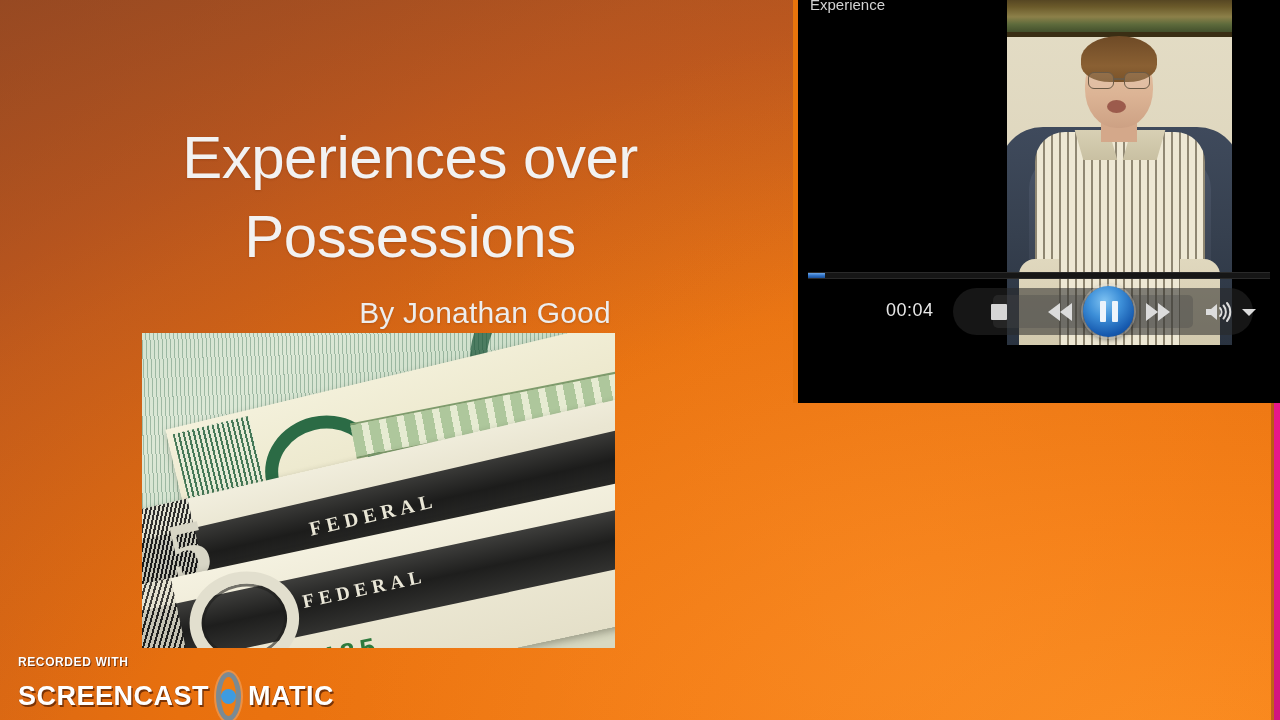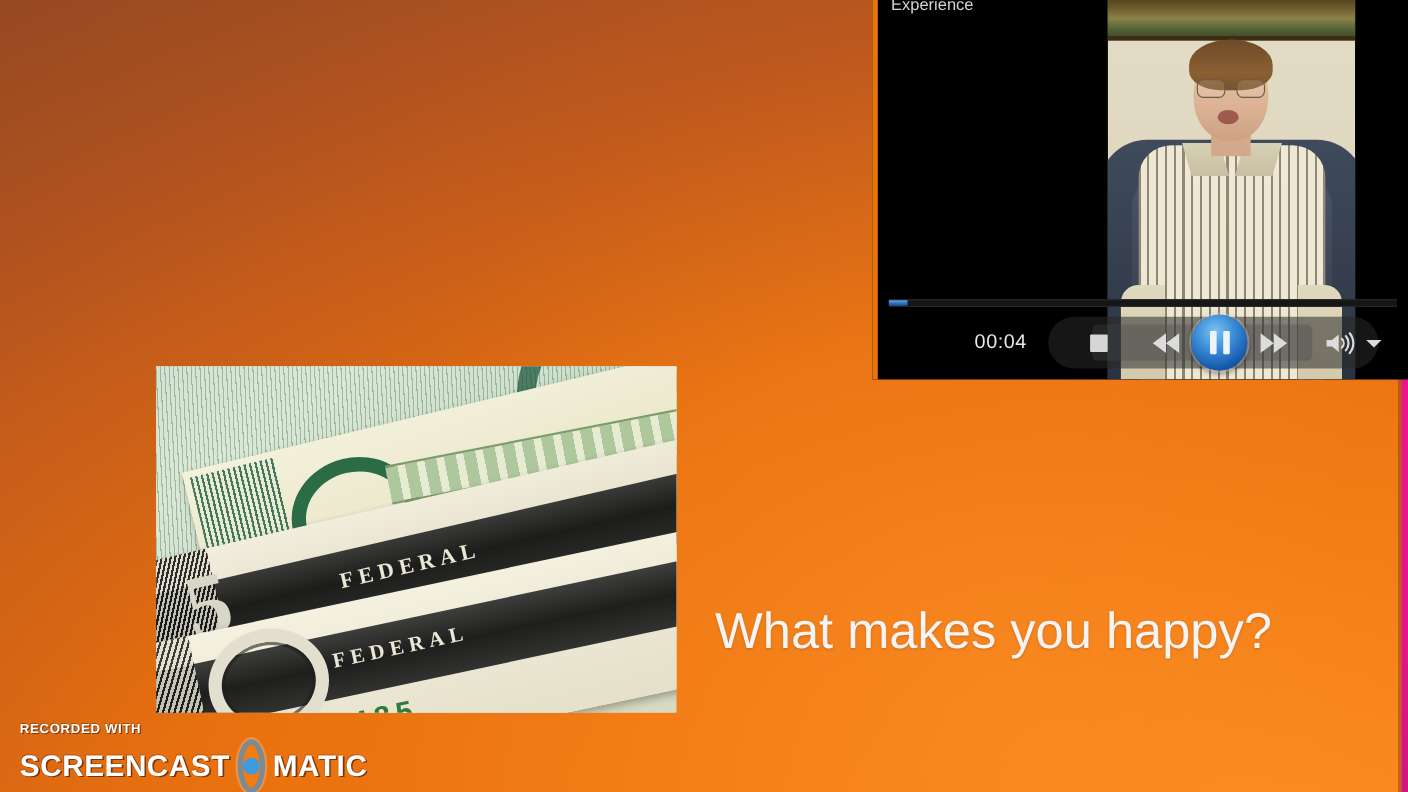--- a/index.html
+++ b/index.html
@@ -268,21 +268,21 @@
   #wm-logo-dot {
     width: 15px; height: 15px;
     border-radius: 50%;
     background: #3E9BE0;
   }
 
   
   #video-panel {
     position: absolute;
     left: 793px; top: 0;
-    width: 487px; height: 345px;
+    width: 487px; height: 403px;
     background: #000000;
     border-left: 5px solid #E8740C;
     box-sizing: border-box;
     overflow: hidden;
   }
   #video-label {
     position: absolute;
     left: 12px; top: -4px;
     font-size: 15px;
     color: #D2D2D2;
@@ -450,22 +450,26 @@
   .tri-l { border-width: 9px 12px 9px 0; border-color: transparent #DCDCDC transparent transparent; }
   .tri-r { border-width: 9px 0 9px 12px; border-color: transparent transparent transparent #DCDCDC; }
 </style>
 </head>
 <body>
 
 <div id="screen">
 
   <div id="bg-sheen"></div>
 
-
-  <div id="question-text">What makes you happy?</div>
+  <div id="title-block">
+    <div id="slide-title">Experiences over
+Possessions</div>
+    <div id="slide-subtitle">By Jonathan Good</div>
+  </div>
+
 
   <div id="money-photo">
     <div class="bill bill-back"></div>
 
     <div class="bill bill-10a">
       <div class="bar"></div>
       <div class="oval"></div>
       <div class="scallop"></div>
     </div>
 

